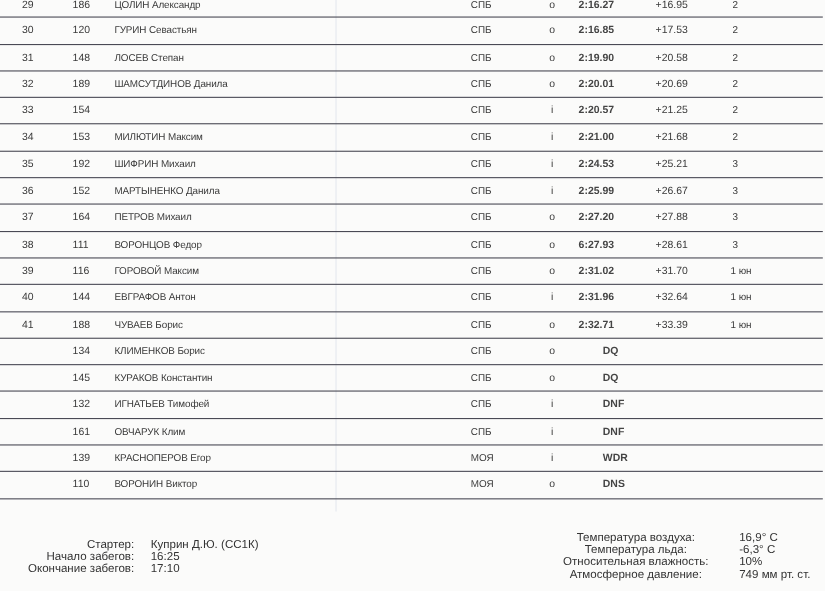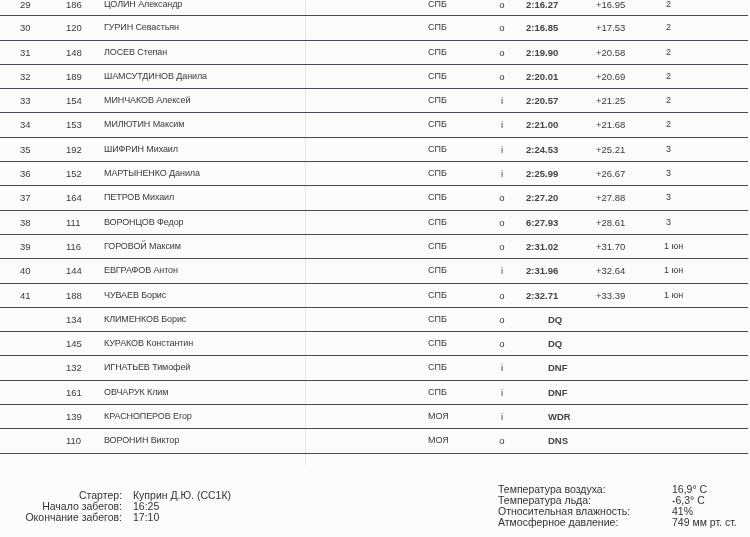--- a/index.html
+++ b/index.html
@@ -31,25 +31,25 @@
   .c-time { left: 526px; font-weight: bold; color: #444; }
   .c-status { left: 548px; font-weight: bold; color: #444; }
   .c-diff { left: 596px; }
   .c-rank { left: 664px; font-size: 9px; }
   .c-rank.num { left: 666px; }
 
   .footer-left { position: absolute; left: 0; top: 490px; font-size: 10.5px; line-height: 11px; color: #333; }
   .f-row { position: relative; height: 11px; }
   .f-label { position: absolute; right: 0; white-space: nowrap; }
   .f-left-labels { position: absolute; left: 0; width: 122px; }
-  .f-value { position: absolute; left: 133px; white-space: nowrap; }
+  .f-value { position: absolute; left: 120px; white-space: nowrap; padding-left: 17px; }
 
   .footer-right { position: absolute; left: 500px; top: 484px; font-size: 10.5px; line-height: 11px; color: #333; }
   .fr-row { position: relative; height: 11px; }
-  .fr-label { position: absolute; right: 0; width: 160px; text-align: left; white-space: nowrap; }
+  .fr-label { position: absolute; right: 0; width: 160px; text-align: center; white-space: nowrap; }
   .fr-labels { position: absolute; left: 0; width: 158px; }
   .fr-value { position: absolute; left: 172px; white-space: nowrap; }
 </style>
 </head>
 <body>
 
 <div class="page">
   <div class="vline"></div>
 
   <div class="table" id="results-table">
@@ -89,21 +89,20 @@
         <span class="cell c-name">ШАМСУТДИНОВ Данила</span>
         <span class="cell c-club">СПБ</span>
         <span class="cell c-lane">o</span>
         <span class="cell c-time">2:20.01</span>
         <span class="cell c-diff">+20.69</span>
         <span class="cell c-rank num">2</span>
       </div>
       <div class="row">
         <span class="cell c-place">33</span>
         <span class="cell c-bib">154</span>
-        <span class="cell c-name">МИНЧАКОВ Алексей</span>
         <span class="cell c-club">СПБ</span>
         <span class="cell c-lane">i</span>
         <span class="cell c-time">2:20.57</span>
         <span class="cell c-diff">+21.25</span>
         <span class="cell c-rank num">2</span>
       </div>
       <div class="row">
         <span class="cell c-place">34</span>
         <span class="cell c-bib">153</span>
         <span class="cell c-name">МИЛЮТИН Максим</span>
@@ -264,21 +263,21 @@
     <div class="fr-row">
       <div class="fr-labels">
           <span class="fr-label">Температура льда:</span>
         </div>
       <span class="fr-value">-6,3° С</span>
     </div>
     <div class="fr-row">
       <div class="fr-labels">
           <span class="fr-label">Относительная влажность:</span>
         </div>
-      <span class="fr-value">41%</span>
+      <span class="fr-value">10%</span>
     </div>
     <div class="fr-row">
       <div class="fr-labels">
           <span class="fr-label">Атмосферное давление:</span>
         </div>
       <span class="fr-value">749 мм рт. ст.</span>
     </div>
   </div>
 </div>
 

